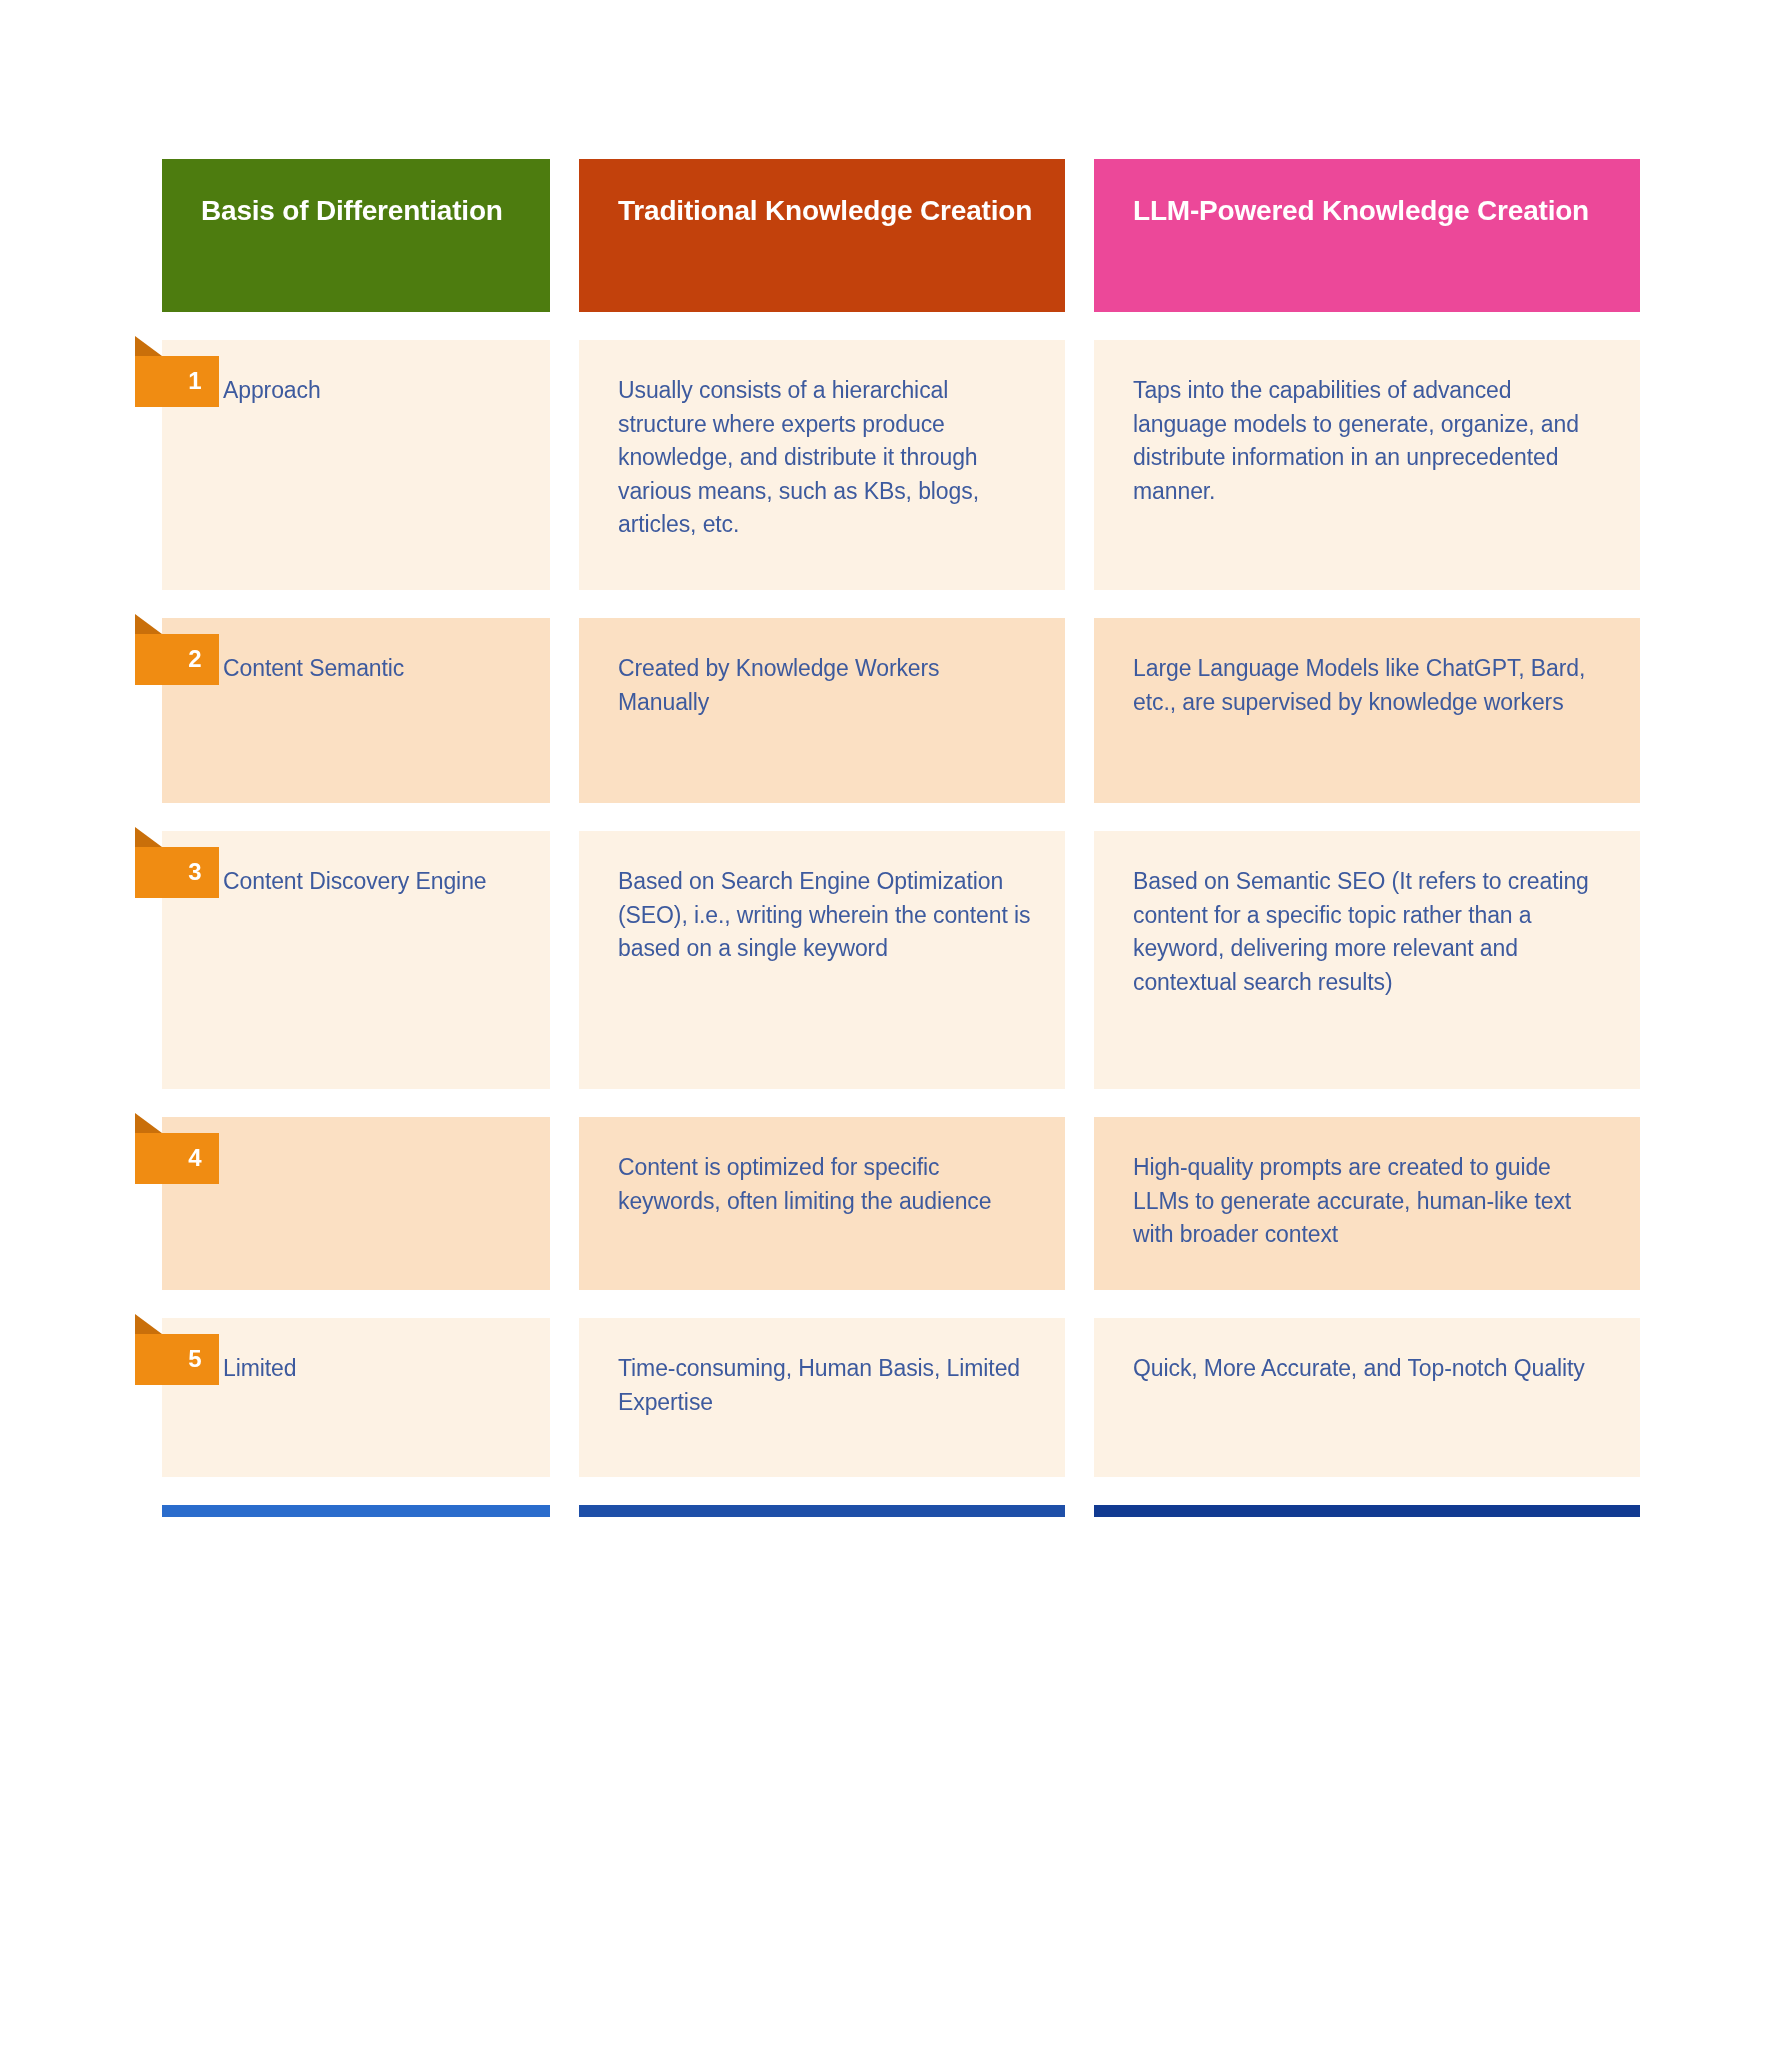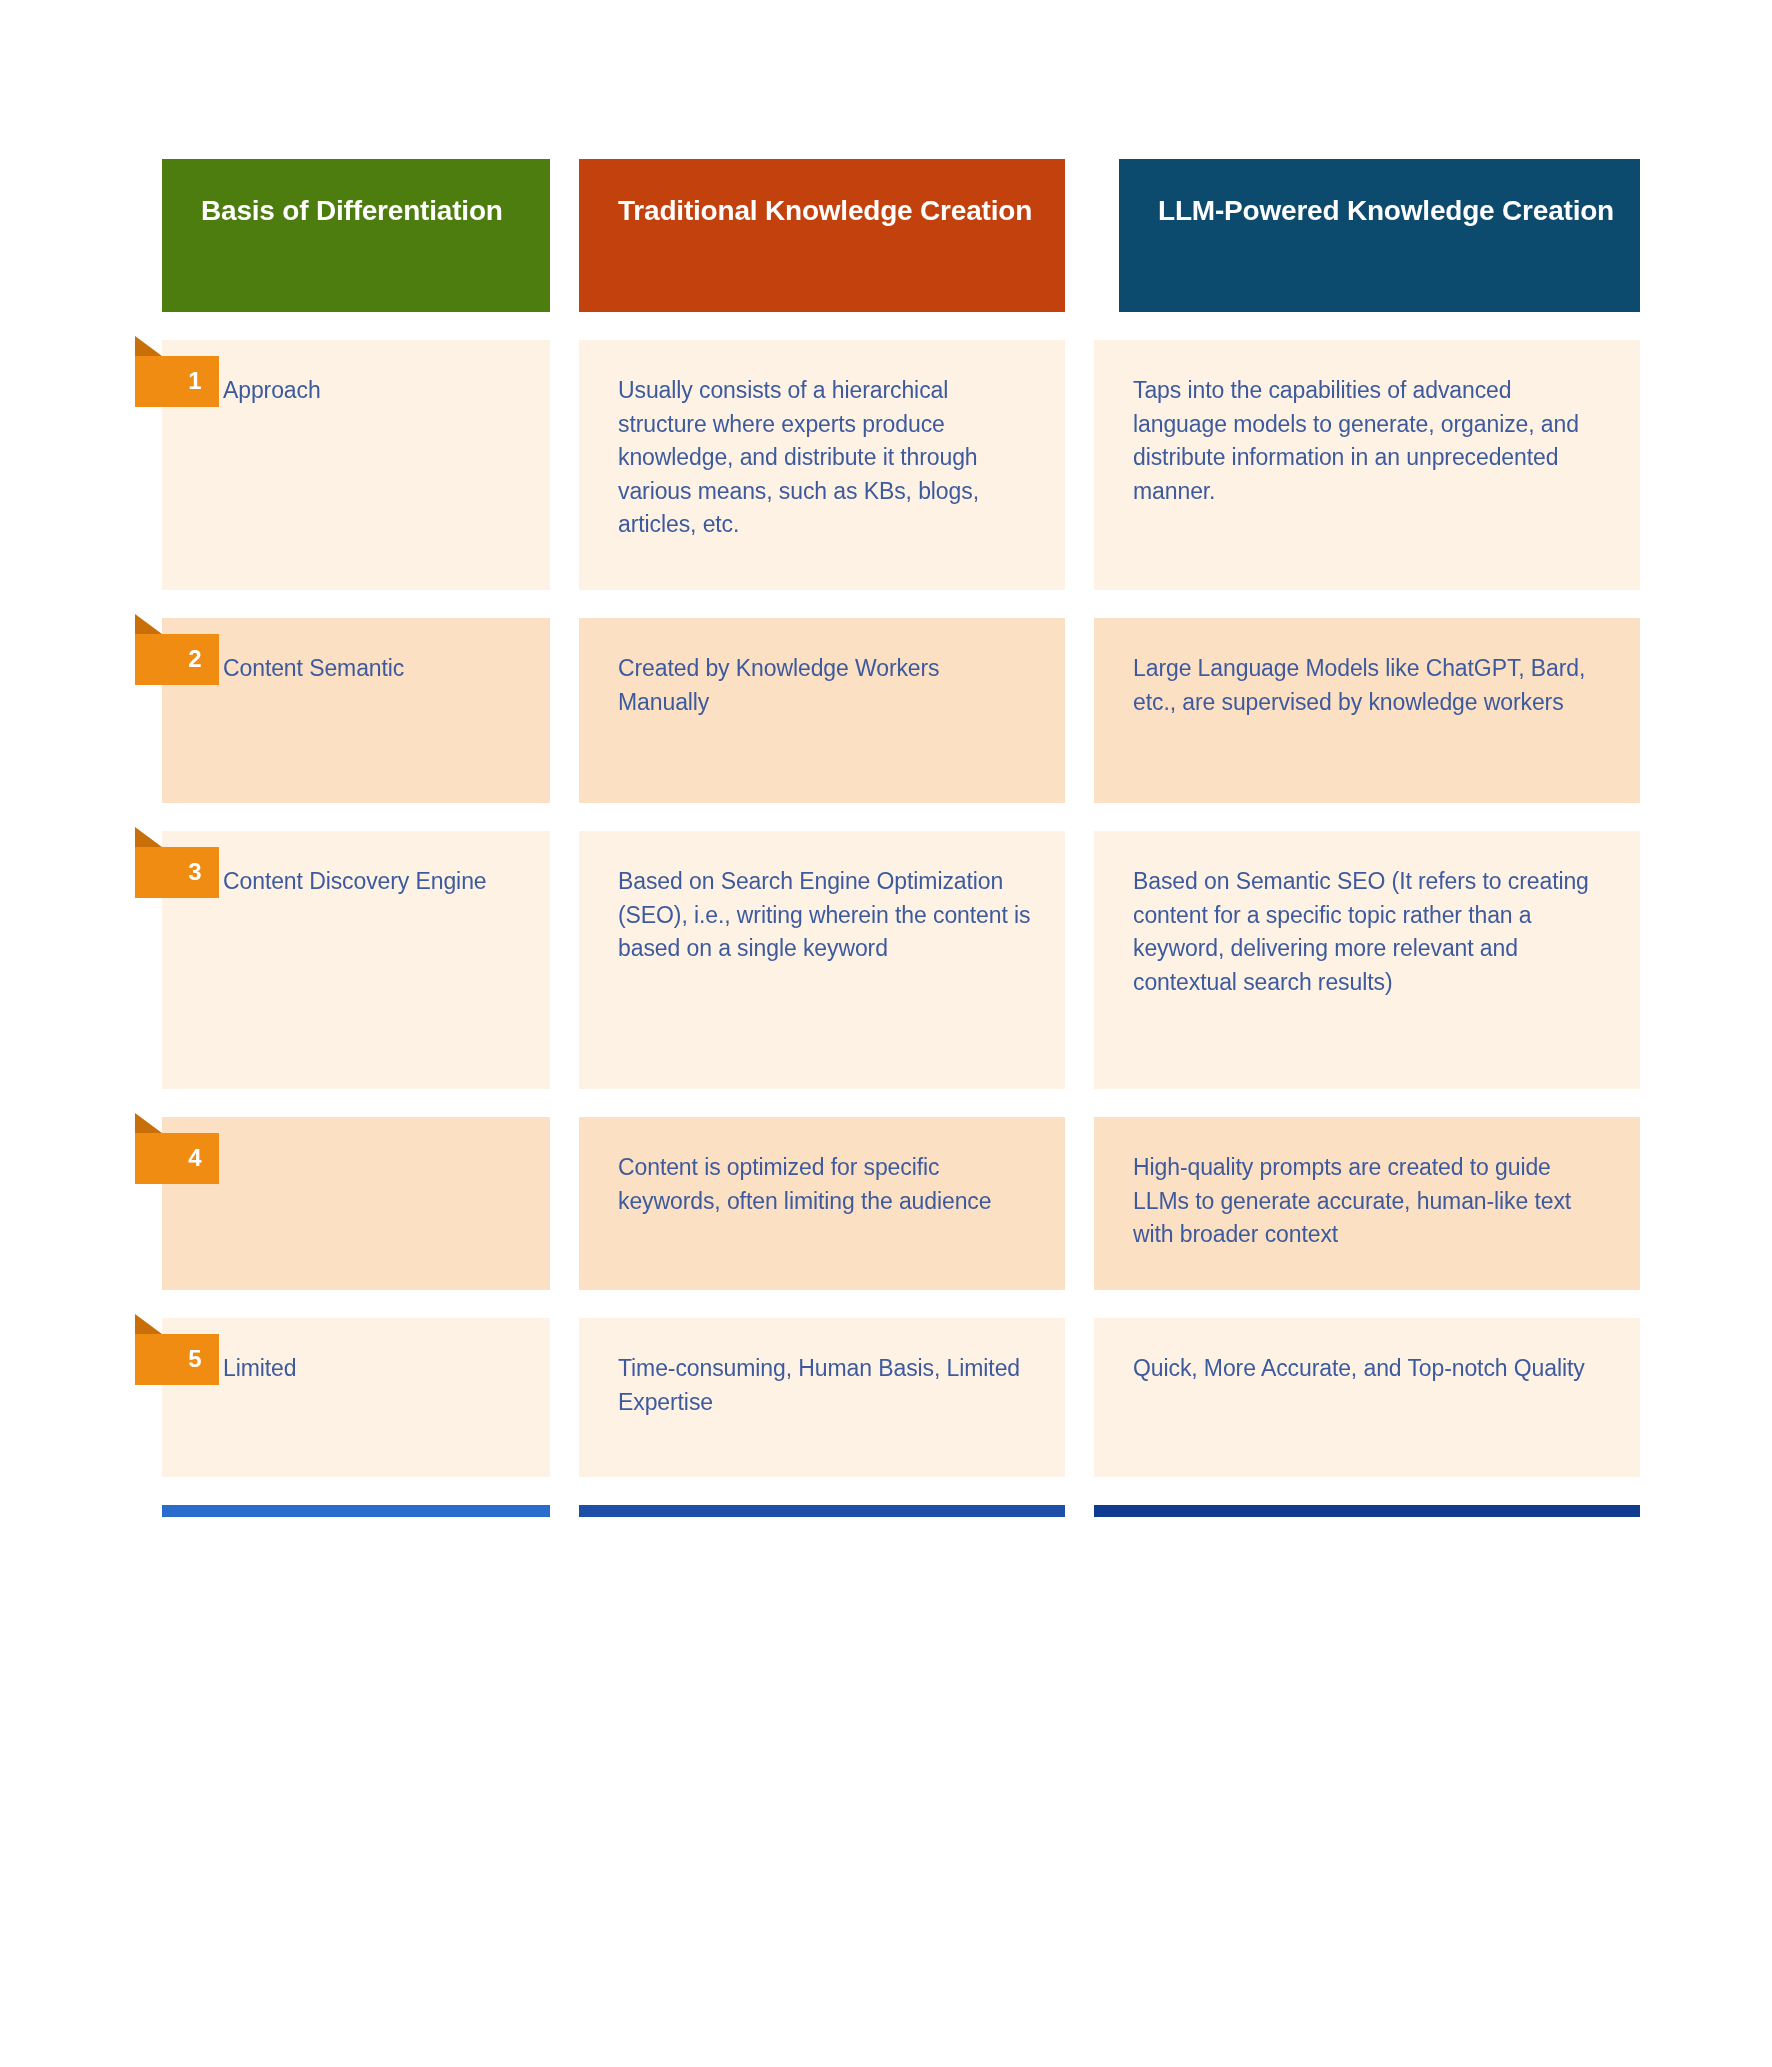--- a/index.html
+++ b/index.html
@@ -37,21 +37,21 @@
     box-sizing: border-box;
     padding: 35px 0 0 39px;
     color: #ffffff;
     font-size: 28px;
     font-weight: bold;
     line-height: 1.22;
     letter-spacing: -0.2px;
   }
   .hcell.c1 { background: #4d7c0f; }
   .hcell.c2 { background: #c2410c; }
-  .hcell.c3 { background: #0c4a6e; margin-left: 25px; }
+  .hcell.c3 { background: #ec4899; }
   .hcell .ln { display: block; }
 
   
   .cell {
     position: relative;
     box-sizing: border-box;
     color: #3d5a9e;
     font-size: 23px;
     line-height: 1.46;
     letter-spacing: -0.1px;

